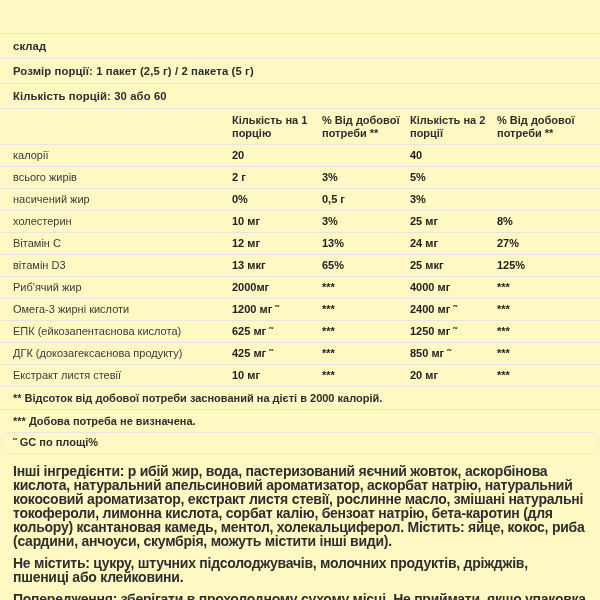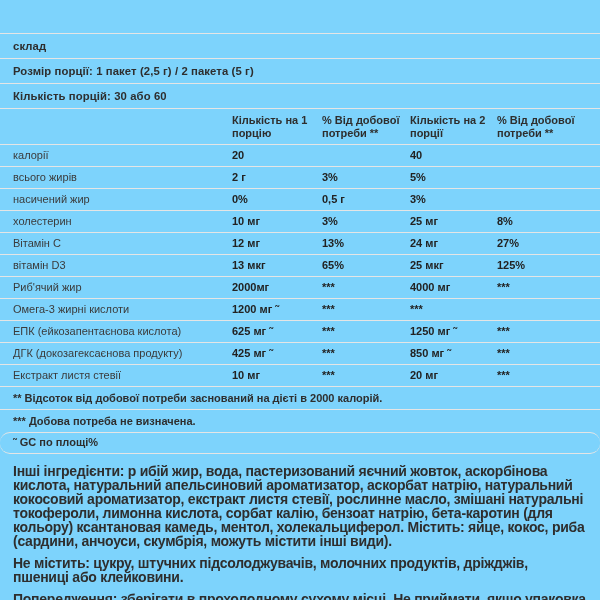--- a/index.html
+++ b/index.html
@@ -1,17 +1,17 @@
 <!DOCTYPE html>
 <html><head>
 <meta charset="utf-8">
 <style>
   html,body{margin:0;padding:0;background:#fff;}
   .sheet{
-    position:relative;width:600px;height:600px;background:#7dd3fc;
+    position:relative;width:600px;height:600px;background:#fef9c3;
     font-family:"Liberation Sans",sans-serif;color:#2e2e2e;overflow:hidden;
     -webkit-font-smoothing:antialiased;
   }
   .top-gap{height:33px;}
   
   .info-row{
     border-top:1px solid #e5e5e5;
     padding:6px 13px 5px;
     font-size:11.3px;font-weight:700;line-height:13px;color:#2e2e2e;
     letter-spacing:.1px;
@@ -108,20 +108,21 @@
       <div class="c lbl">Риб'ячий жир</div>
       <div class="c val">2000мг</div>
       <div class="c val">***</div>
       <div class="c val">4000 мг</div>
       <div class="c val">***</div>
     </div>
     <div class="t-row">
       <div class="c lbl">Омега-3 жирні кислоти</div>
       <div class="c val">1200 мг ˜</div>
       <div class="c val">***</div>
+      <div class="c val">2400 мг ˜</div>
       <div class="c val">***</div>
     </div>
     <div class="t-row">
       <div class="c lbl">ЕПК (ейкозапентаєнова кислота)</div>
       <div class="c val">625 мг ˜</div>
       <div class="c val">***</div>
       <div class="c val">1250 мг ˜</div>
       <div class="c val">***</div>
     </div>
     <div class="t-row">

